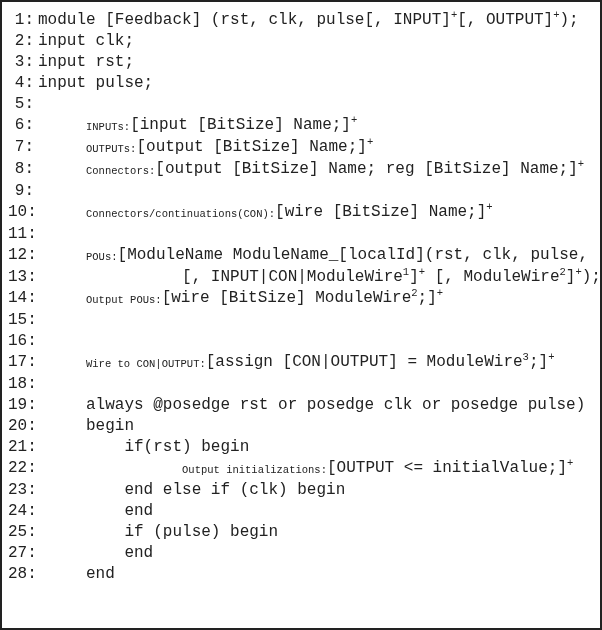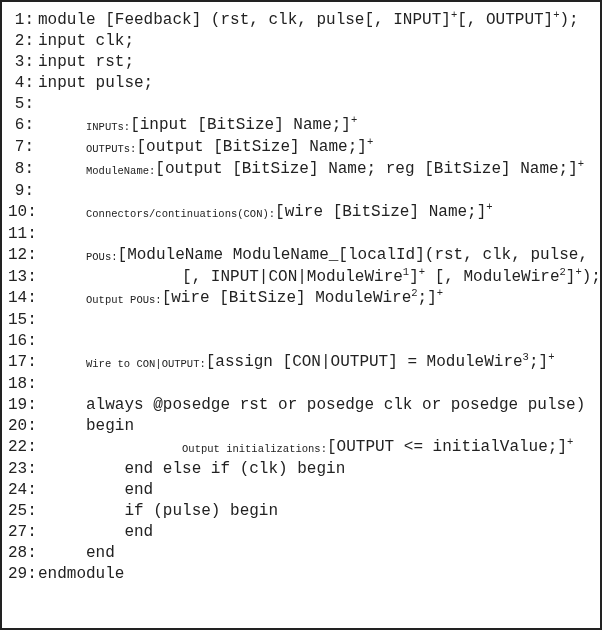--- a/index.html
+++ b/index.html
@@ -81,21 +81,21 @@
     <span class="content"><span style="white-space:pre">     </span><span class="lbl">INPUTs:</span><span>[input [BitSize] Name;]</span><sup>+</sup></span>
   </div>
 
   <div class="line">
     <span class="ln">7:</span>
     <span class="content"><span style="white-space:pre">     </span><span class="lbl">OUTPUTs:</span><span>[output [BitSize] Name;]</span><sup>+</sup></span>
   </div>
 
   <div class="line">
     <span class="ln">8:</span>
-    <span class="content"><span style="white-space:pre">     </span><span class="lbl">ModuleName:</span><span>[output [BitSize] Name; reg [BitSize] Name;]</span><sup>+</sup></span>
+    <span class="content"><span style="white-space:pre">     </span><span class="lbl">Connectors:</span><span>[output [BitSize] Name; reg [BitSize] Name;]</span><sup>+</sup></span>
   </div>
 
   <div class="line">
     <span class="ln">9:</span>
   </div>
 
   <div class="line">
     <span class="ln">10:</span>
     <span class="content"><span style="white-space:pre">     </span><span class="lbl">Connectors/continuations(CON):</span><span>[wire [BitSize] Name;]</span><sup>+</sup></span>
   </div>
@@ -143,20 +143,24 @@
   <div class="line">
     <span class="ln">19:</span>
     <span class="content"><span style="white-space:pre">     always @posedge rst or posedge clk or posedge pulse)</span></span>
   </div>
 
   <div class="line">
     <span class="ln">20:</span>
     <span class="content"><span style="white-space:pre">     begin</span></span>
   </div>
 
+  <div class="line">
+    <span class="ln">21:</span>
+    <span class="content"><span style="white-space:pre">         if(rst) begin</span></span>
+  </div>
 
   <div class="line">
     <span class="ln">22:</span>
     <span class="content"><span style="white-space:pre">               </span><span class="lbl">Output initializations:</span><span>[OUTPUT &lt;= initialValue;]</span><sup>+</sup></span>
   </div>
 
   <div class="line">
     <span class="ln">23:</span>
     <span class="content"><span style="white-space:pre">         end else if (clk) begin</span></span>
   </div>
@@ -175,18 +179,14 @@
   <div class="line">
     <span class="ln">27:</span>
     <span class="content"><span style="white-space:pre">         end</span></span>
   </div>
 
   <div class="line">
     <span class="ln">28:</span>
     <span class="content"><span style="white-space:pre">     end</span></span>
   </div>
 
-  <div class="line">
-    <span class="ln">29:</span>
-    <span class="content">endmodule</span>
-  </div>
 
 </div>
 
 </body></html>

